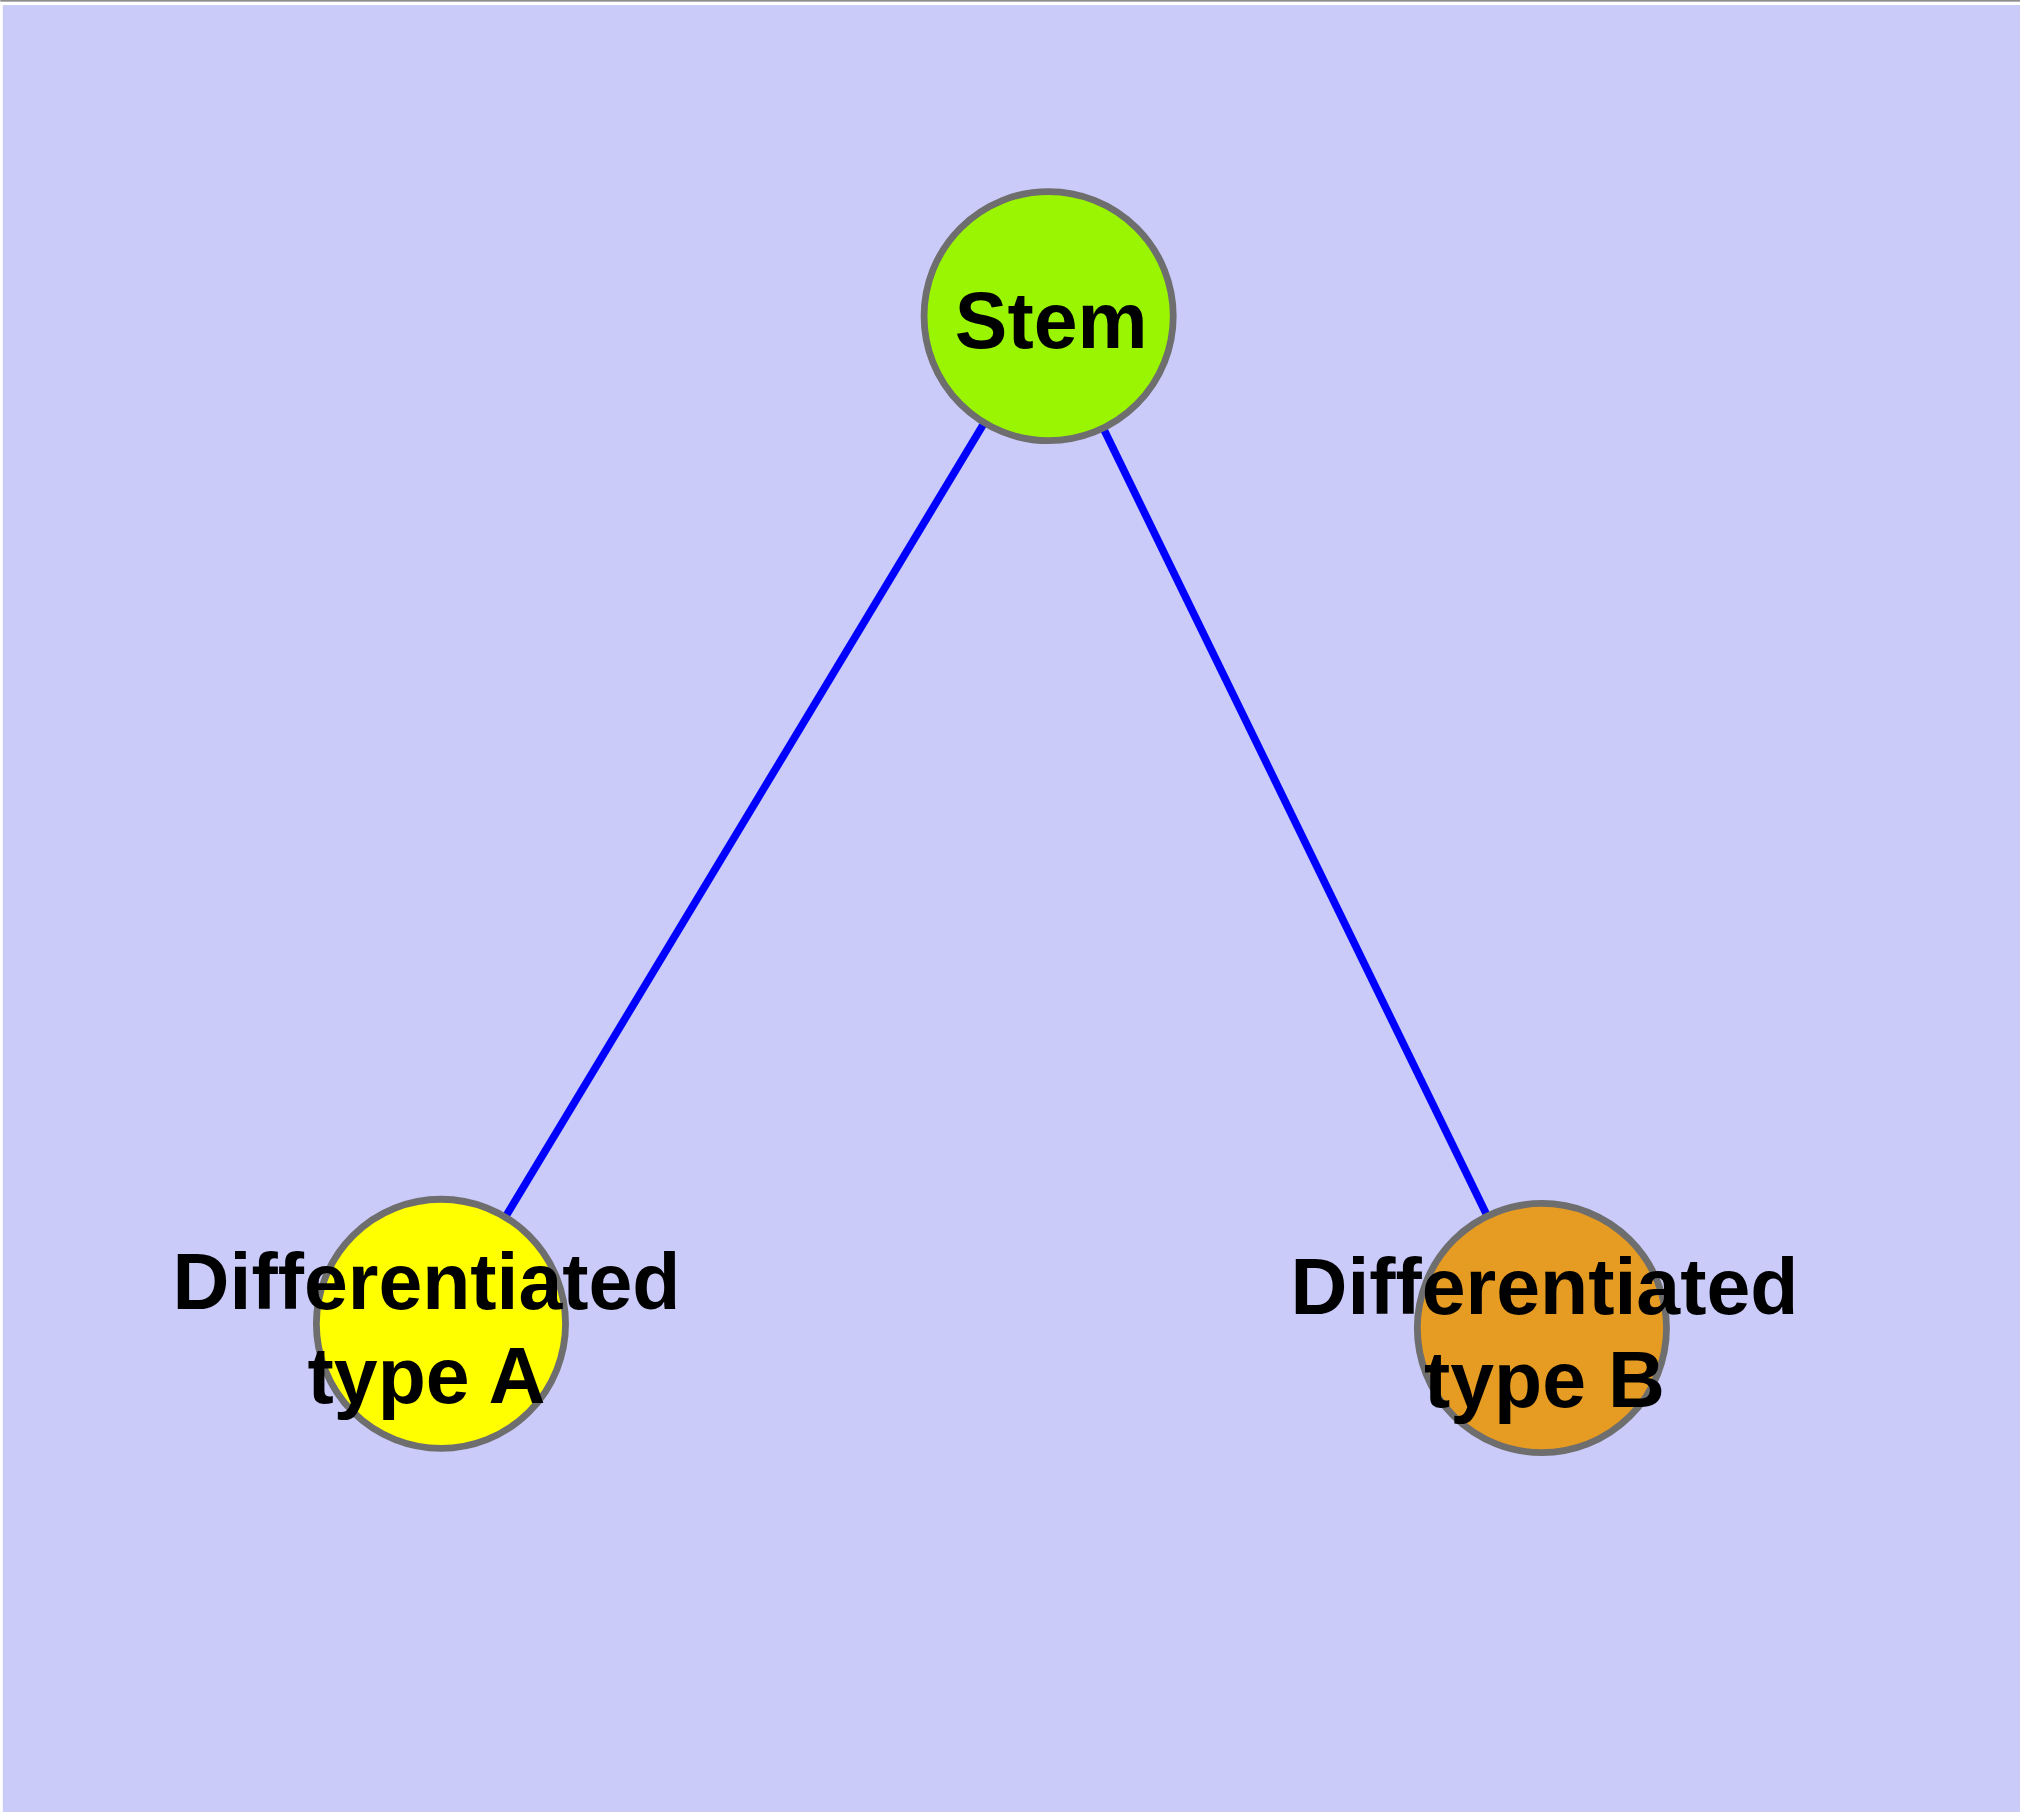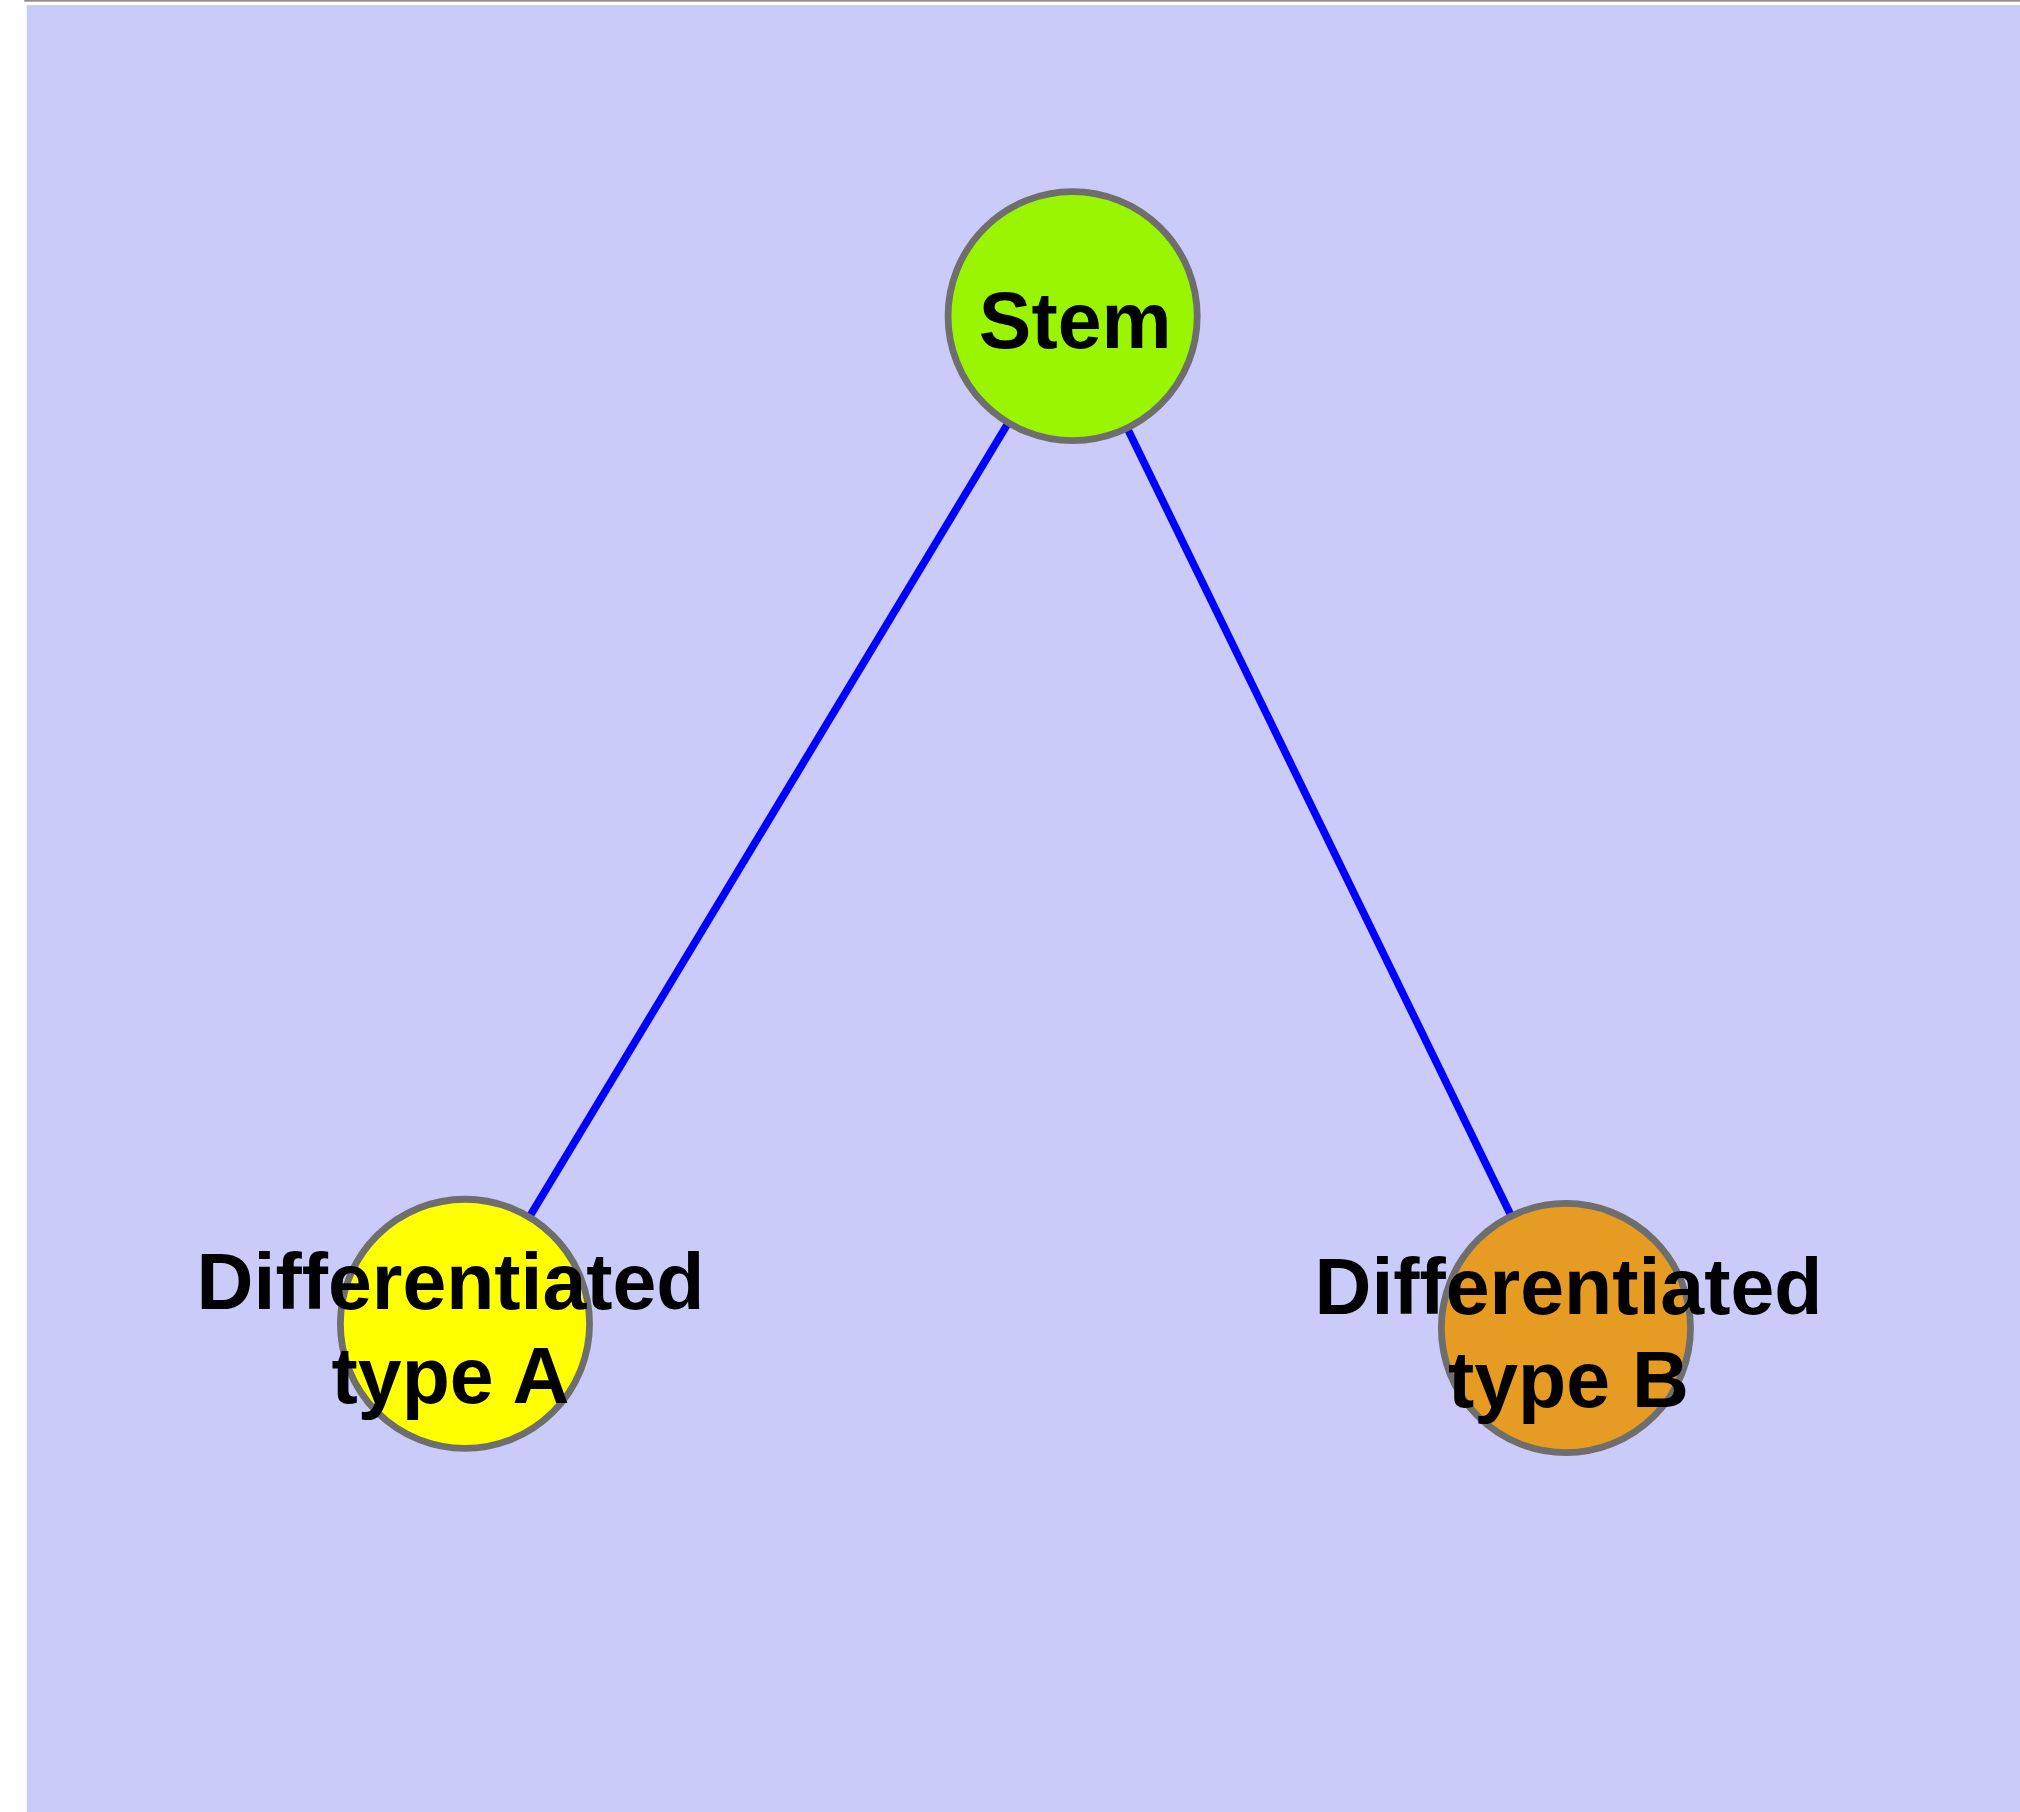--- a/index.html
+++ b/index.html
@@ -4,21 +4,20 @@
 <style>
   html, body {
     margin: 0;
     padding: 0;
     background: #ffffff;
   }
   #stage {
     width: 1938px;
     height: 1812px;
     position: relative;
-    margin-left: 24px;
   }
   svg { display: block; }
   text.node-label {
     font-family: "Liberation Sans", "DejaVu Sans", sans-serif;
     font-weight: bold;
     font-size: 93px;
     fill: #000000;
     text-anchor: middle;
   }
 </style>

